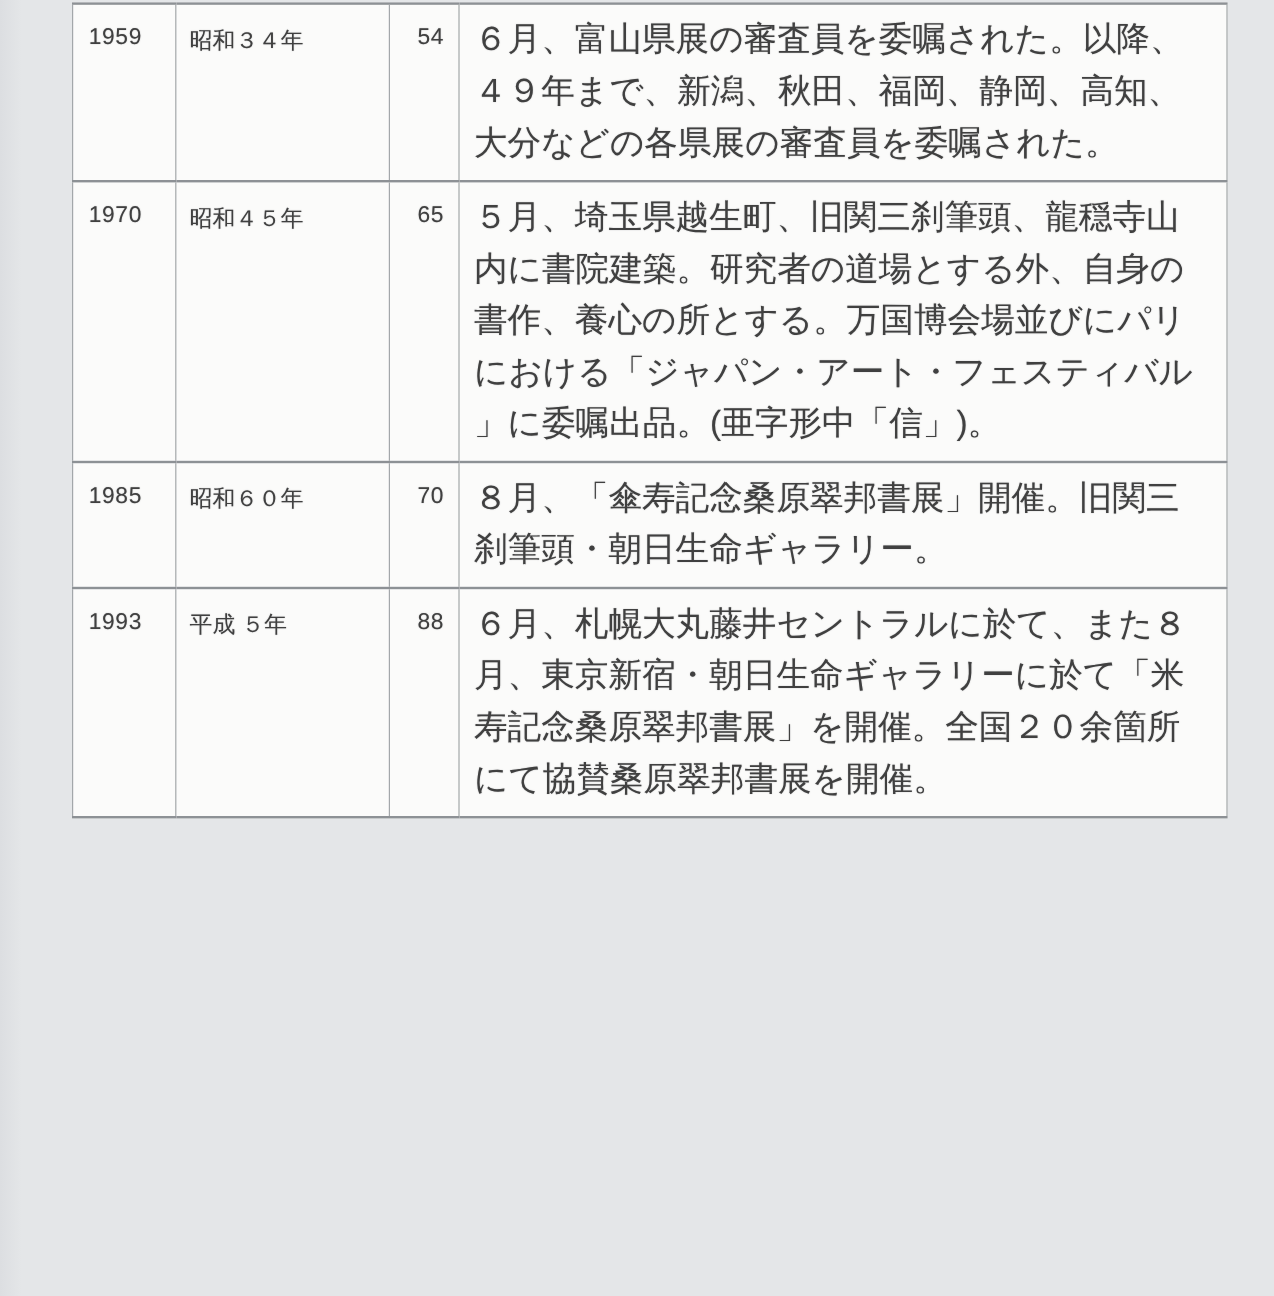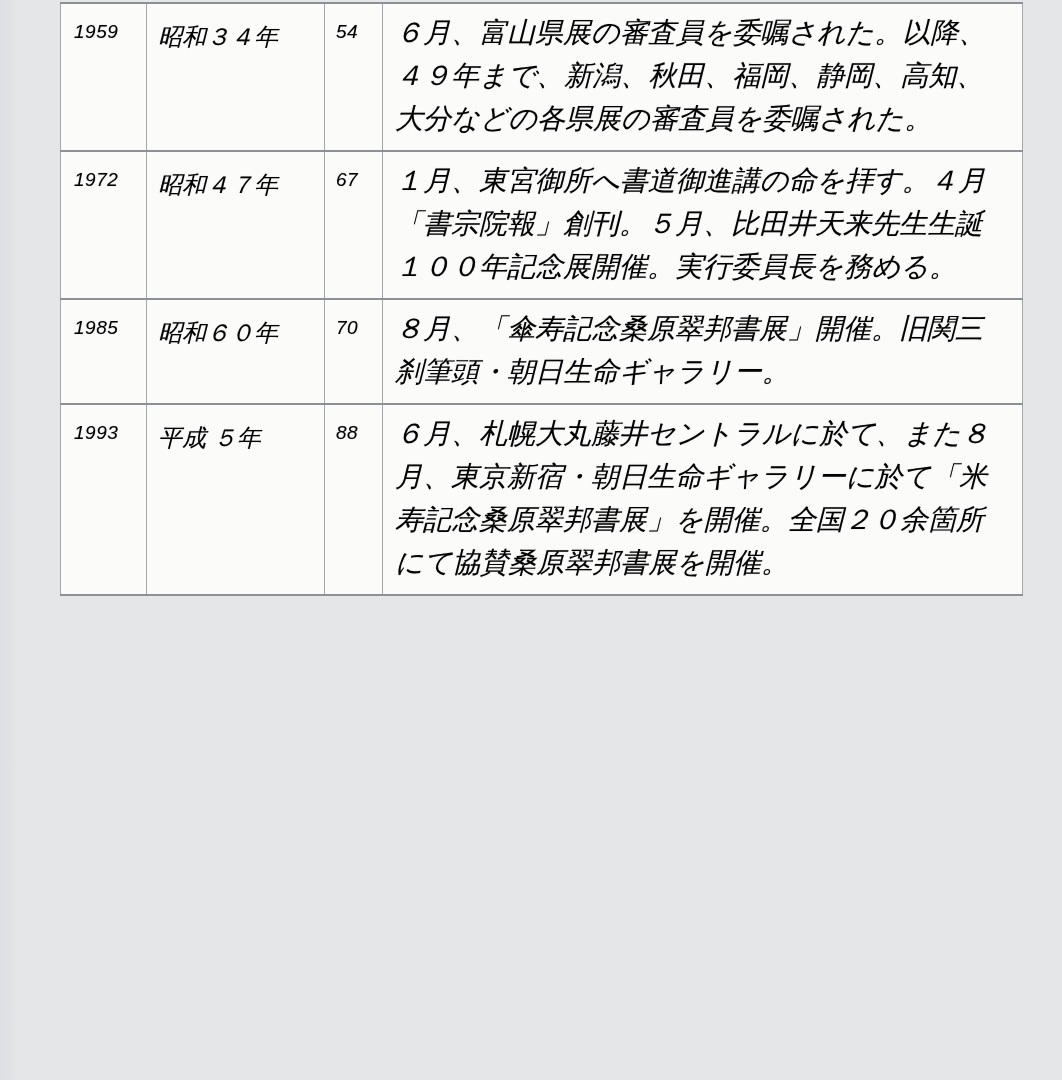--- a/index.html
+++ b/index.html
@@ -10,48 +10,47 @@
   }
   .page{position:relative;width:1062px;height:1080px;background:linear-gradient(90deg,#dcdee1 0,#e4e6e8 18px,#e4e6e8 100%);}
   table.chronology{
     position:absolute;left:60px;top:2px;width:963px;
     border-collapse:collapse;table-layout:fixed;
     background:#fbfbfa;
   }
   td{
     border-left:1px solid #a3a7aa;border-right:1px solid #a3a7aa;
     border-top:2px solid #8d9195;border-bottom:2px solid #8d9195;
-    vertical-align:top;color:#000000;
+    vertical-align:top;color:#404040;
     text-shadow:0 0 1px rgba(70,74,78,.45);
     overflow:hidden;
-    font-style:italic;
   }
   td.year {width:72px; font-size:19px;letter-spacing:.5px;padding:17px 0 12px 13px;}
-  td.era  {width:166px;font-size:24px;padding:17px 0 12px 11px;}
-  td.age  {width:46px; font-size:19px;letter-spacing:.5px;padding:17px 0 12px 11px;}
+  td.era  {width:166px;font-size:19px;padding:17px 0 12px 11px;}
+  td.age  {width:46px; font-size:19px;letter-spacing:.5px;padding:17px 0 12px 11px;text-align:center;}
   td.desc {font-size:28px;line-height:43px;padding:7px 12px 10px 12px;
            word-break:break-all;line-break:anywhere;margin-left:42px;}
 </style>
 </head>
 <body>
 
 <div class="page">
   <table class="chronology">
     <tbody>
       <tr>
         <td class="year">1959</td>
         <td class="era">昭和３４年</td>
         <td class="age">54</td>
         <td class="desc">６月、富山県展の審査員を委嘱された。以降、４９年まで、新潟、秋田、福岡、静岡、高知、大分などの各県展の審査員を委嘱された。</td>
       </tr>
       <tr>
-        <td class="year">1972</td>
-        <td class="era">昭和４７年</td>
-        <td class="age">67</td>
-        <td class="desc">１月、東宮御所へ書道御進講の命を拝す。４月「書宗院報」創刊。５月、比田井天来先生生誕１００年記念展開催。実行委員長を務める。</td>
+        <td class="year">1970</td>
+        <td class="era">昭和４５年</td>
+        <td class="age">65</td>
+        <td class="desc">５月、埼玉県越生町、旧関三刹筆頭、龍穏寺山内に書院建築。研究者の道場とする外、自身の書作、養心の所とする。万国博会場並びにパリにおける「ジャパン・アート・フェスティバル」に委嘱出品。(亜字形中「信」)。</td>
       </tr>
       <tr>
         <td class="year">1985</td>
         <td class="era">昭和６０年</td>
         <td class="age">70</td>
         <td class="desc">８月、「傘寿記念桑原翠邦書展」開催。旧関三刹筆頭・朝日生命ギャラリー。</td>
       </tr>
       <tr>
         <td class="year">1993</td>
         <td class="era">平成 ５年</td>

